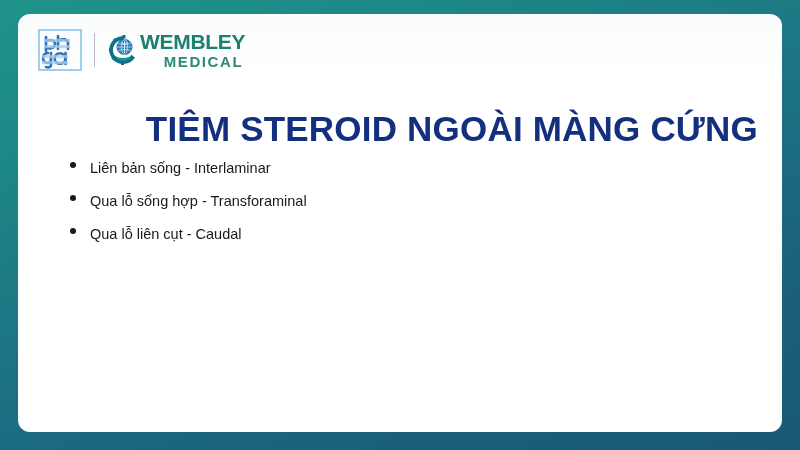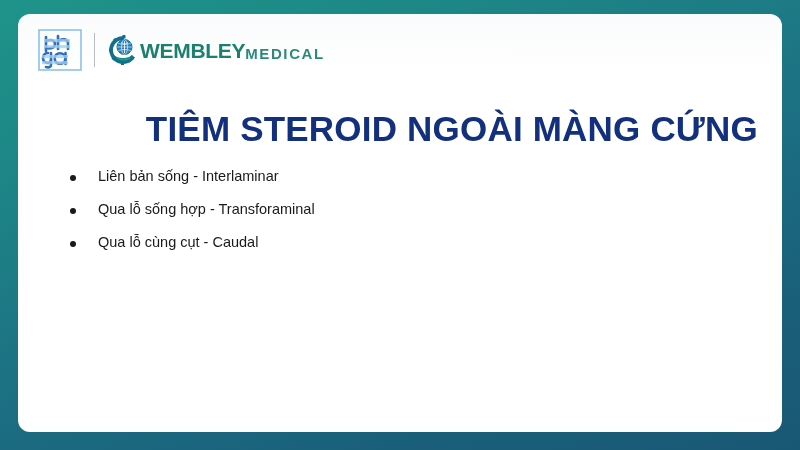--- a/index.html
+++ b/index.html
@@ -44,20 +44,21 @@
     background: #b9bcc2;
     margin: 0 14px 0 12px;
   }
   #wembley-lockup {
     display: flex;
     align-items: center;
   }
   #wembley-emblem { display: block; margin-right: 1px; }
   #wembley-wordmark {
     display: flex;
+    flex-direction: column;
     align-items: flex-start;
     line-height: 1;
   }
   #wembley-name {
     font-family: "Liberation Sans", sans-serif;
     font-size: 21px;
     font-weight: 700;
     letter-spacing: -0.3px;
     color: #1d7f6e;
   }
@@ -92,23 +93,22 @@
     position: absolute;
     left: 52px;
     top: 138px;
     width: 640px;
     margin: 0;
     padding: 0;
     list-style: none;
   }
   .bullet-row {
     display: flex;
-    align-items: flex-end;
+    align-items: center;
     height: 33px;
-    gap: 8px;
   }
   .bullet-dot {
     width: 6px;
     height: 6px;
     border-radius: 50%;
     background: #1a1a1a;
     flex: 0 0 auto;
     margin-right: 14px;
     position: relative;
     top: -4px;
@@ -194,18 +194,18 @@
       <li class="bullet-row">
         <span class="bullet-dot"></span>
         <span class="bullet-text">Liên bản sống - Interlaminar</span>
       </li>
       <li class="bullet-row">
         <span class="bullet-dot"></span>
         <span class="bullet-text">Qua lỗ sống hợp - Transforaminal</span>
       </li>
       <li class="bullet-row">
         <span class="bullet-dot"></span>
-        <span class="bullet-text">Qua lỗ cùng cụt - Caudal</span>
+        <span class="bullet-text">Qua lỗ liên cụt - Caudal</span>
       </li>
     </ul>
 
   </div>
 </div>
 
 </body></html>

